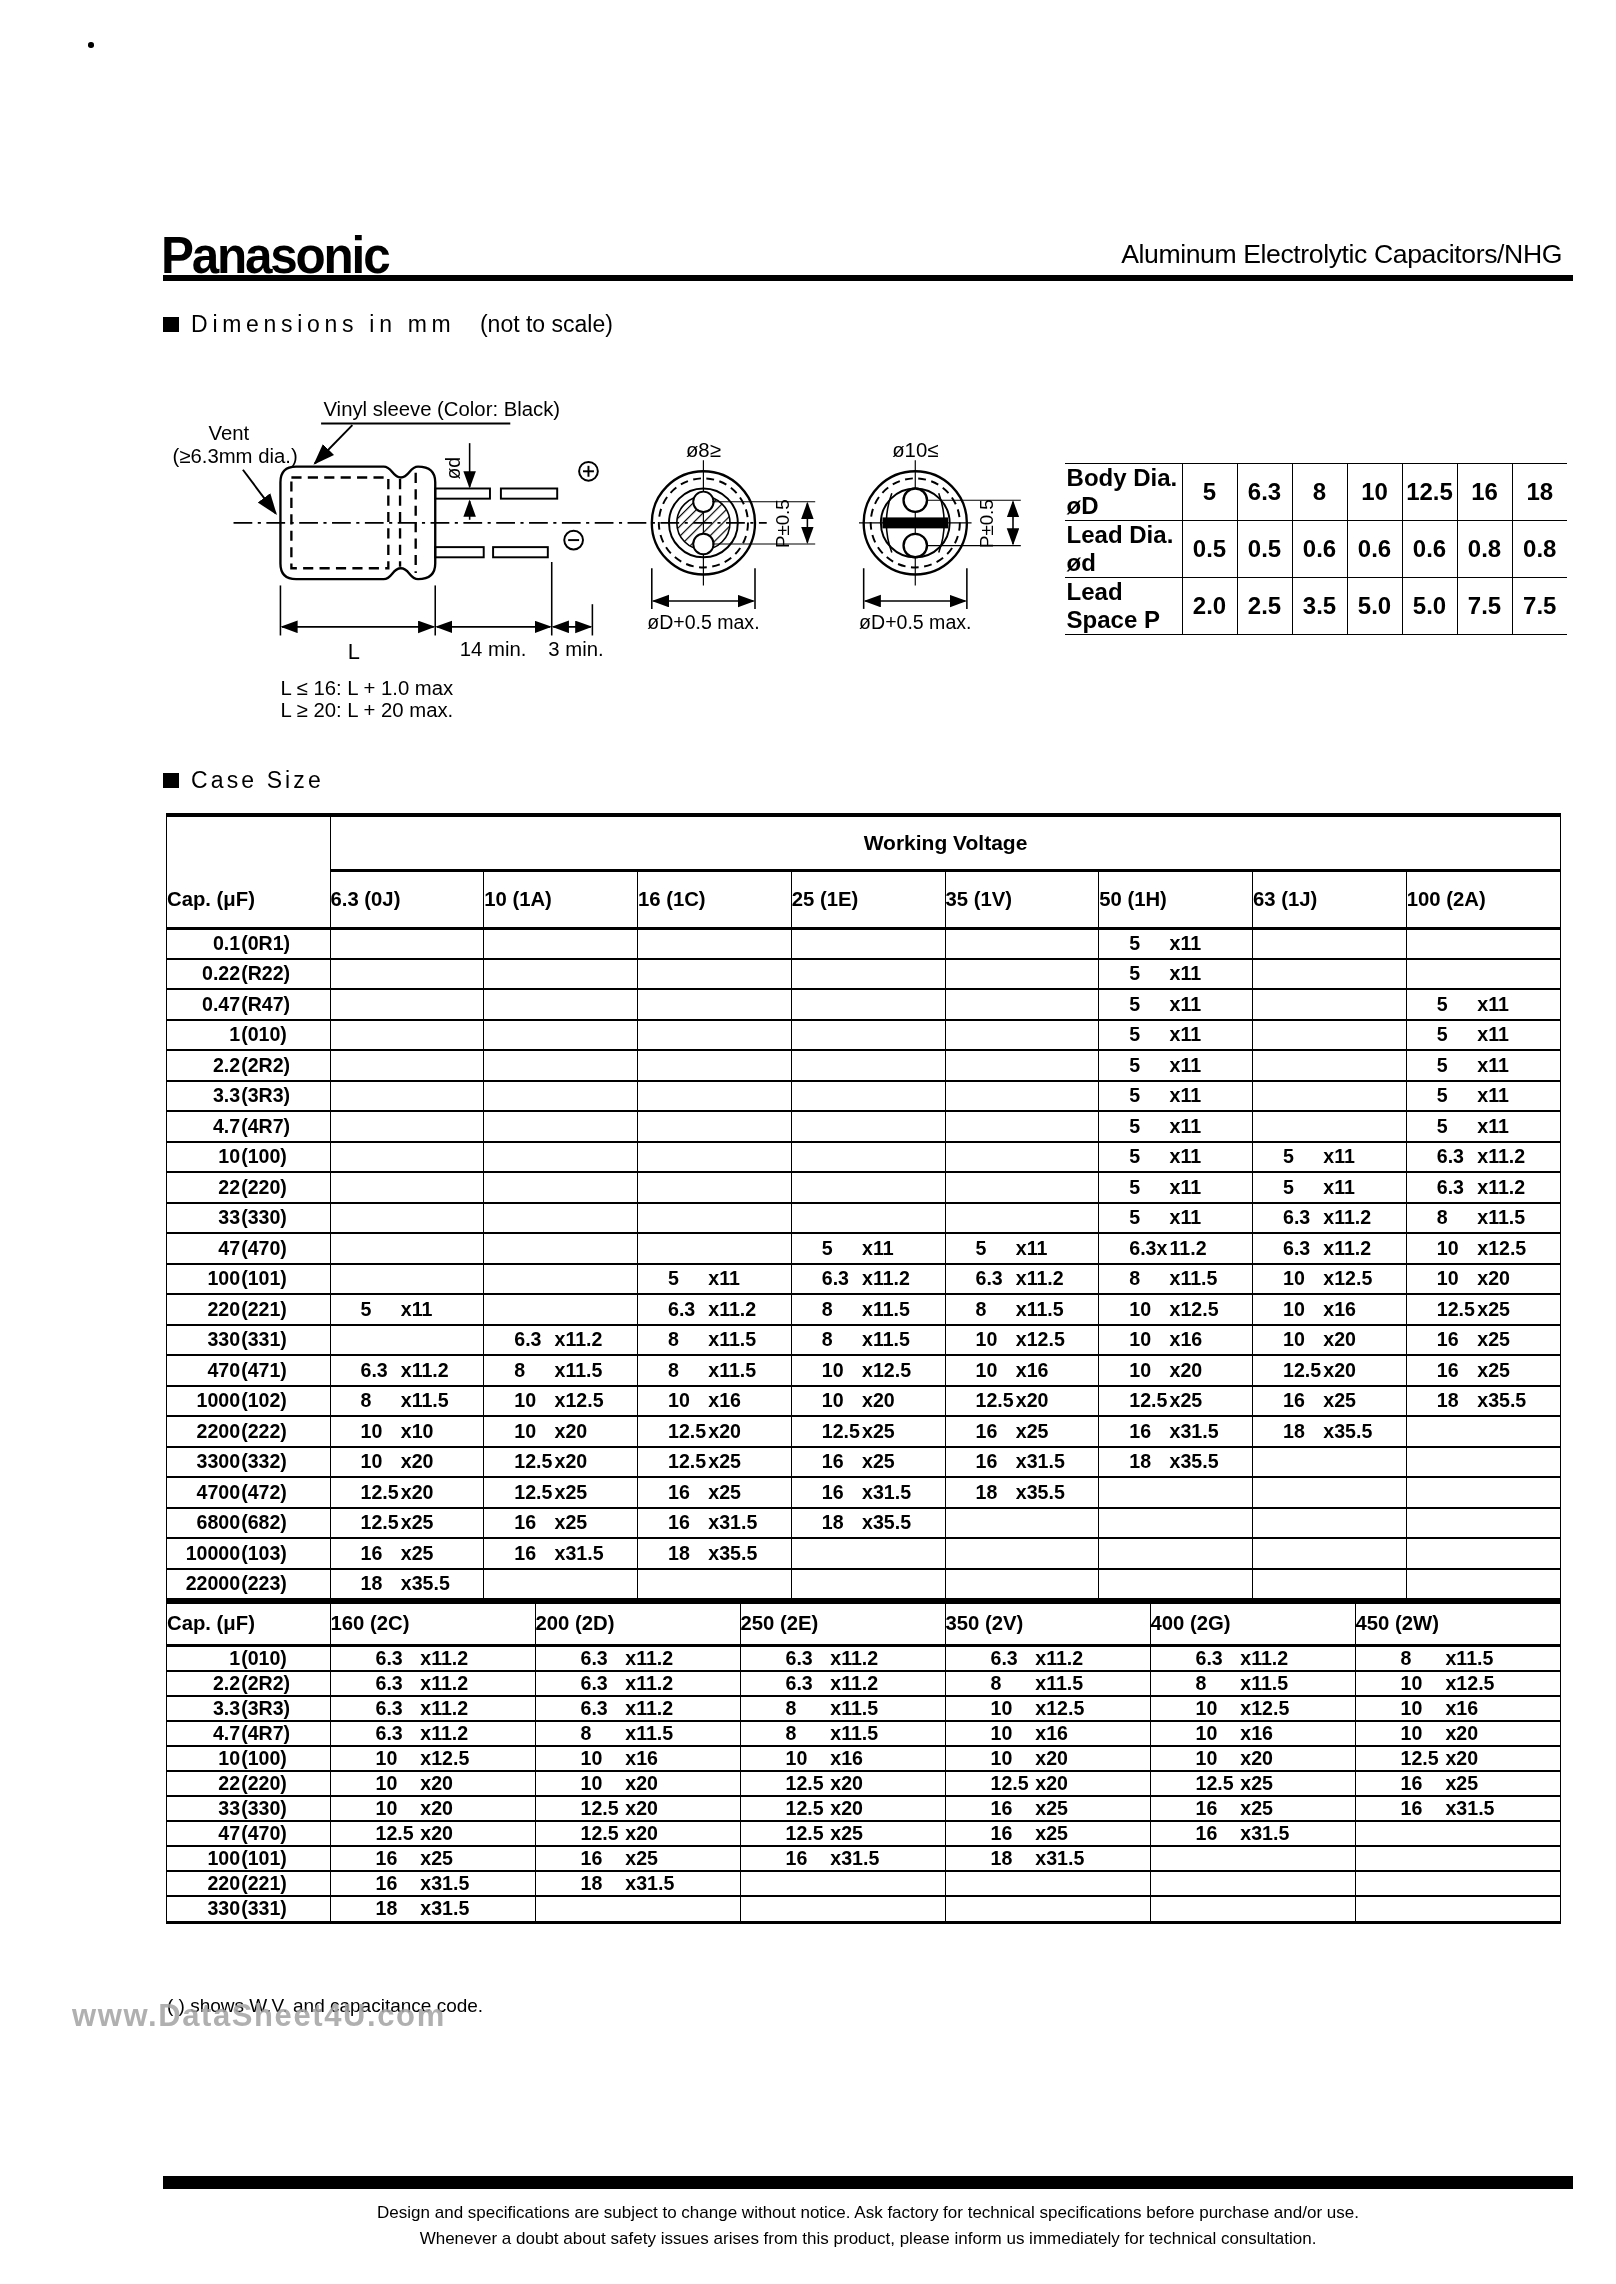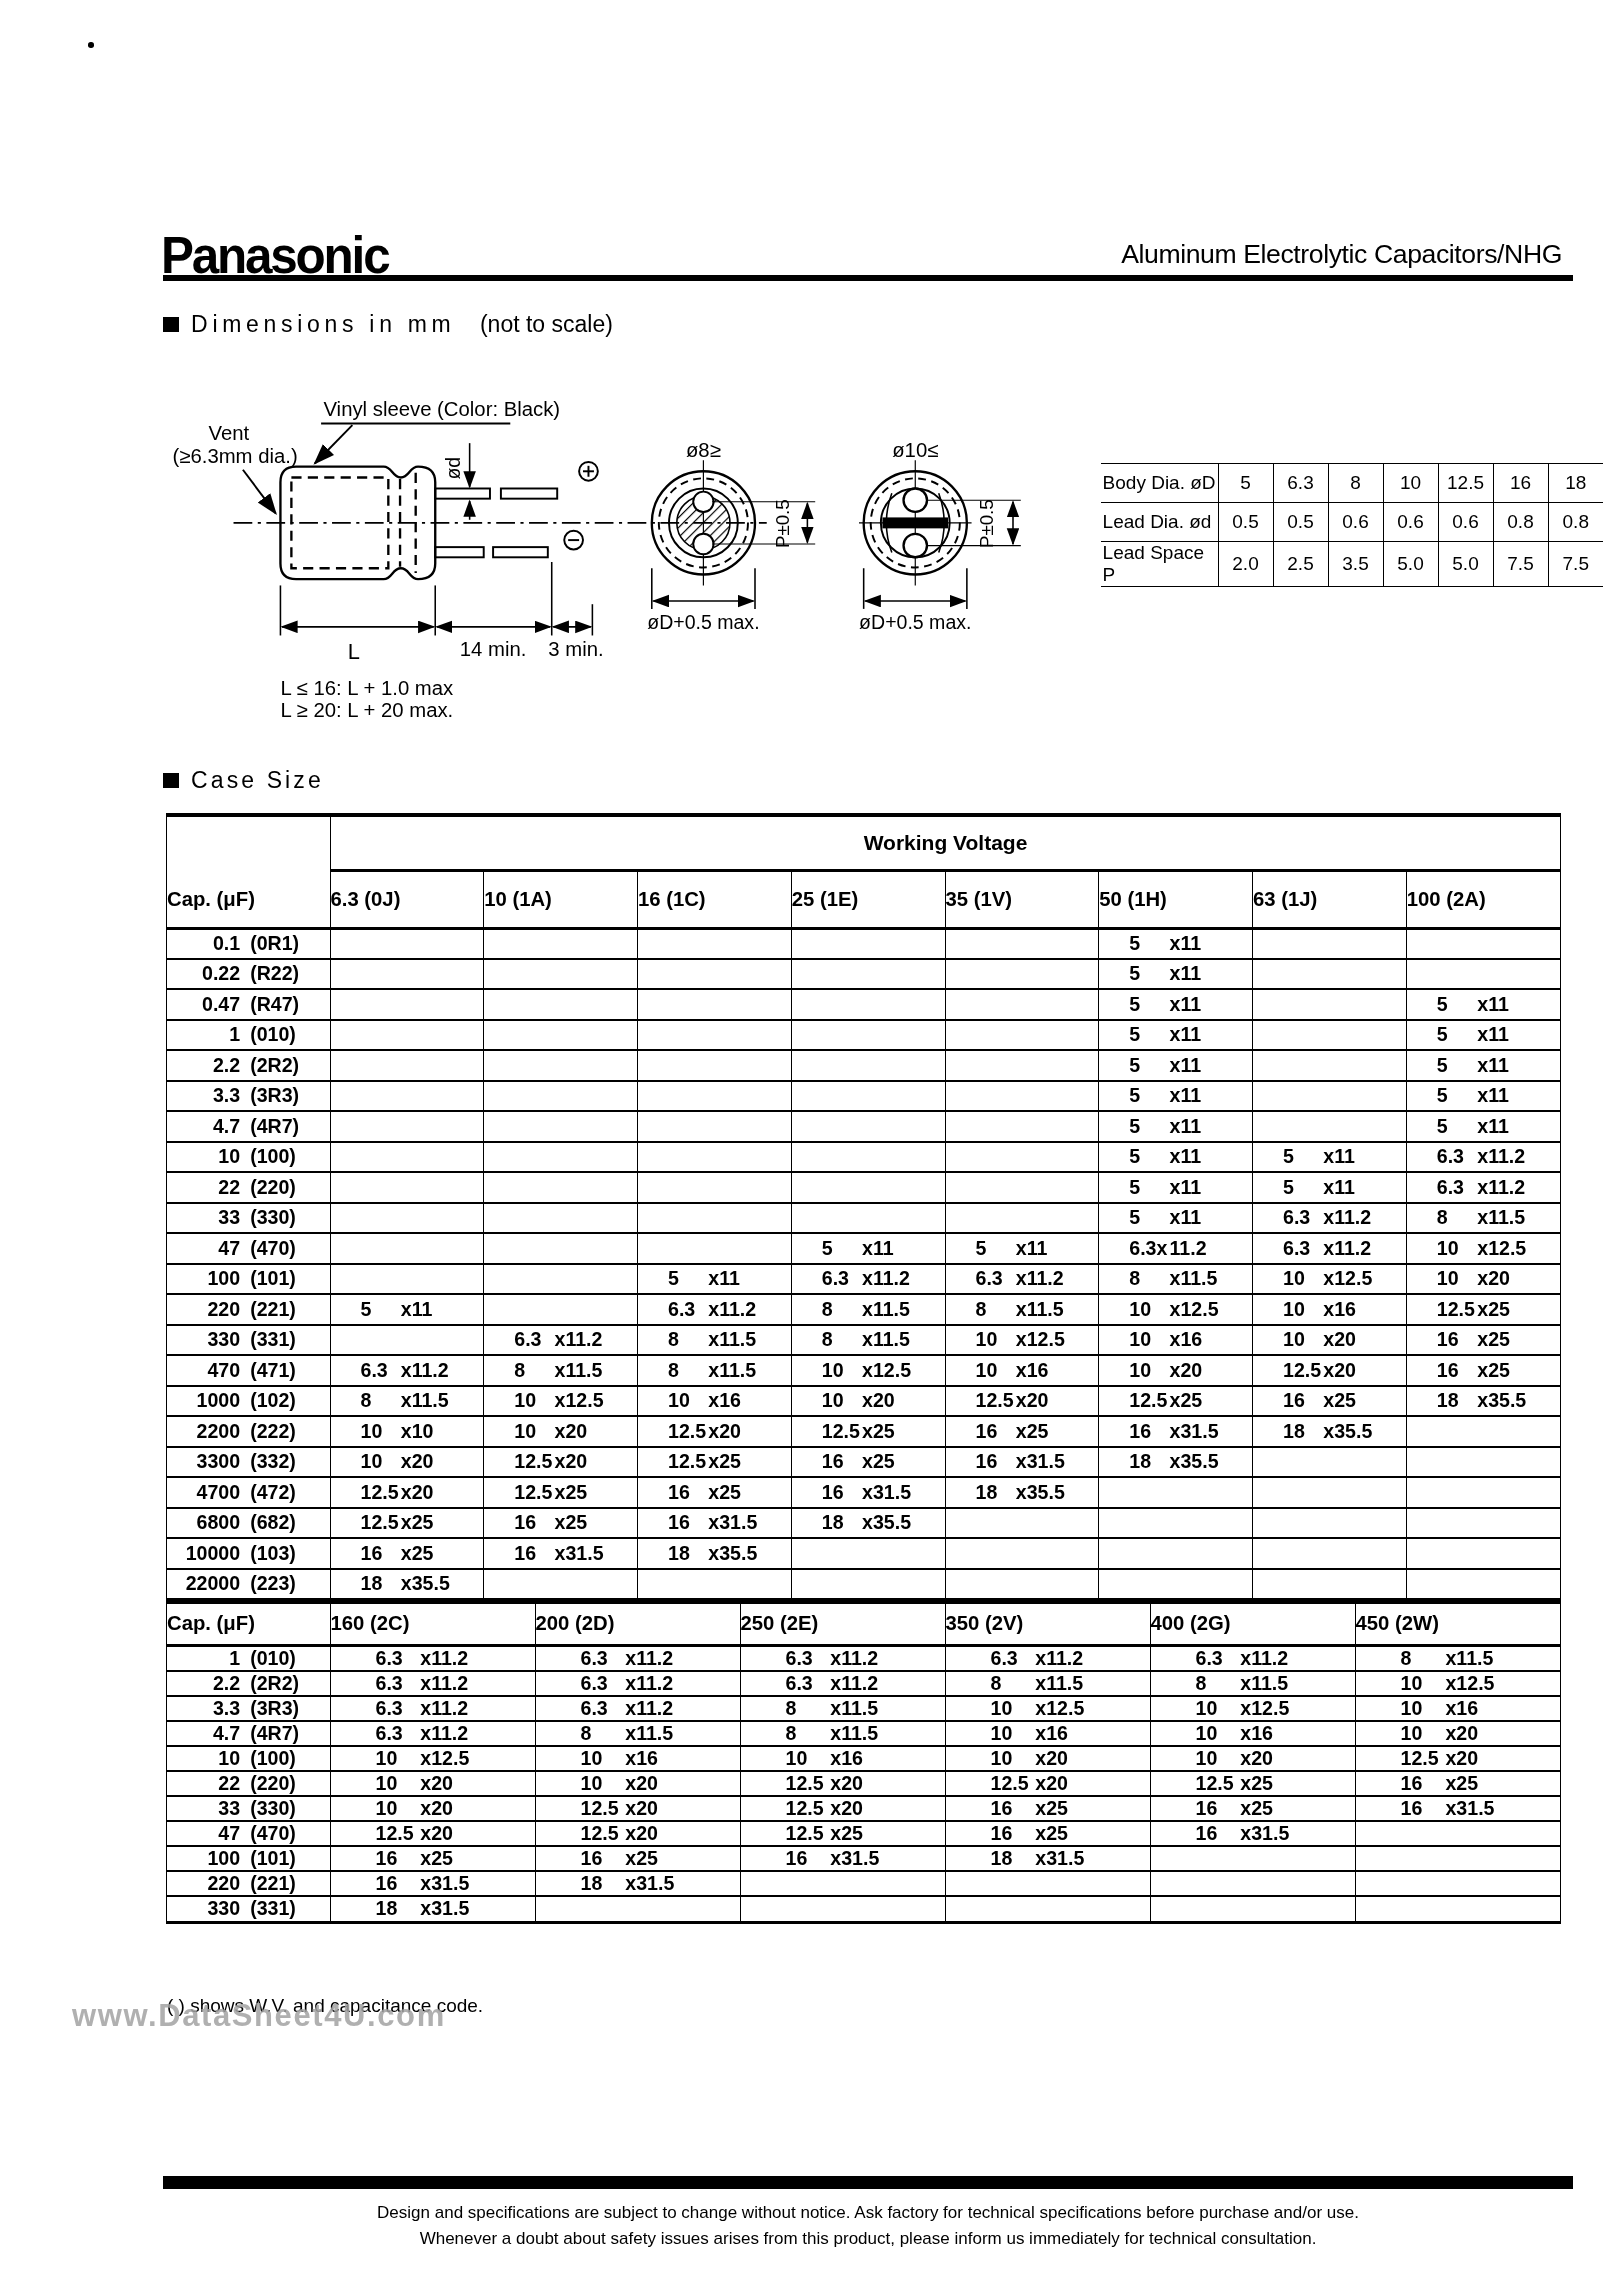--- a/index.html
+++ b/index.html
@@ -22,22 +22,22 @@
   #dimhead .sp{letter-spacing:4.7px}
   #dimhead .ns{letter-spacing:0;margin-left:12px}
   #casehead{left:163px;top:767px}
   #casehead .sp{letter-spacing:3.1px}
 
   
   #diagram{left:110px;top:360px}
   #diagram text{font-family:"Liberation Sans",sans-serif;fill:#000}
 
   
-  #dimstable{left:1101px;top:463px;border-collapse:collapse;table-layout:fixed;
-    width:501px;font-size:19px;font-weight:normal}
+  #dimstable{left:1065px;top:463px;border-collapse:collapse;table-layout:fixed;
+    width:501px;font-size:24px;font-weight:bold}
   #dimstable td{border-top:1.6px solid #000;border-bottom:1.6px solid #000;
     border-left:1.6px solid #000;height:39px;text-align:center;padding:0}
   #dimstable td.dlabel{border-left:none;text-align:left;padding-left:1.6px}
 
   
   #casewrap{left:166px;top:813px;width:1395px;z-index:2;
     border-left:1.6px solid #000;border-right:1.6px solid #000;
     border-top:4.7px solid #000;border-bottom:3.9px solid #000}
   .wvrow{display:flex;height:55px}
   .wvspacer{width:163px}
@@ -50,21 +50,21 @@
   table.case th.capcol{border-left:none}
   table.case td{border-left:1.6px solid #000;border-bottom:2.3px solid #000;
     font-size:19.6px;font-weight:bold;height:30.5px;padding:0;vertical-align:middle;
     white-space:nowrap;overflow:hidden}
   table.case td.capcell{border-left:none}
   #t2{border-top:4.7px solid #000}
   #t2 td{height:25px}
   #t2 th{height:43px}
   #t2 tr:last-child td{border-bottom:none}
   .capv{display:inline-block;width:45%;text-align:right}
-  .capc{display:inline-block;margin-left:10px;text-align:center}
+  .capc{display:inline-block;margin-left:1px;text-align:center}
   #t1 .dv{display:inline-block;width:46%;padding-left:30px;text-align:left}
   #t2 .dv{display:inline-block;width:44%;padding-left:45px;text-align:left}
   .dl{display:inline-block;text-align:left}
 
   
   #footnote{left:167px;top:1995px;font-size:19px}
   #watermark{left:72px;top:1998px;font-size:31px;color:#a3a3a3;
     letter-spacing:1.6px;z-index:3;font-weight:bold;opacity:.85}
   #fbar{left:163px;top:2176px;width:1410px;height:12.5px;background:#000}
   .fline{left:163px;width:1410px;text-align:center;font-size:17px}

